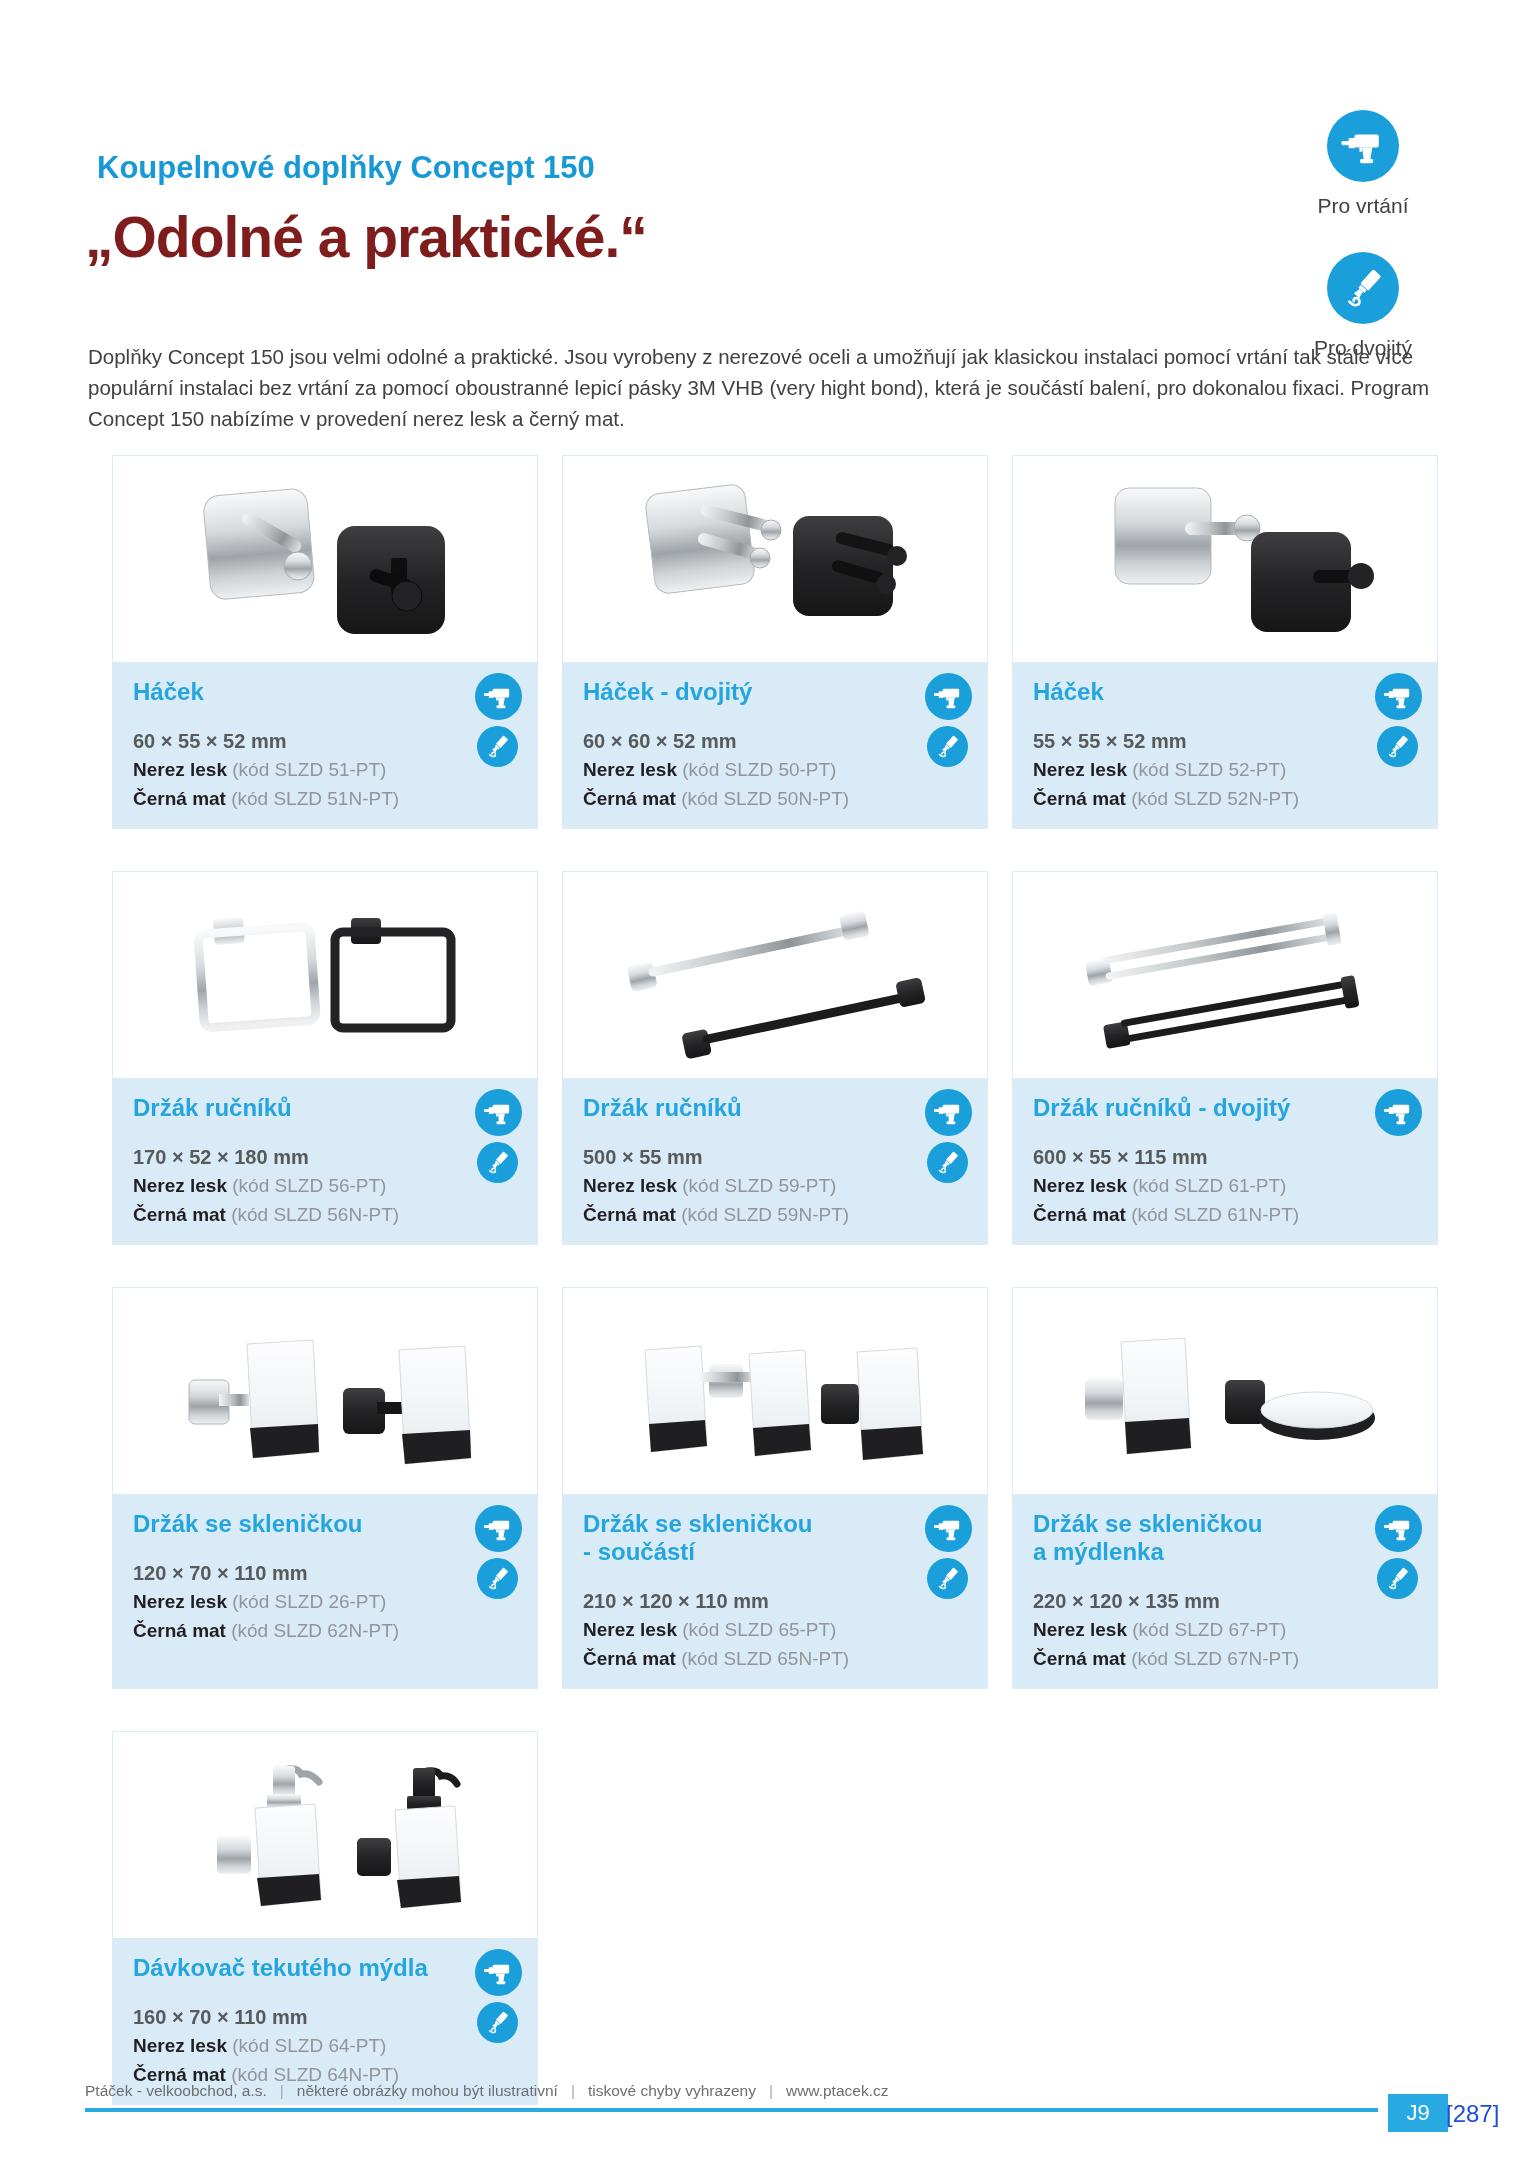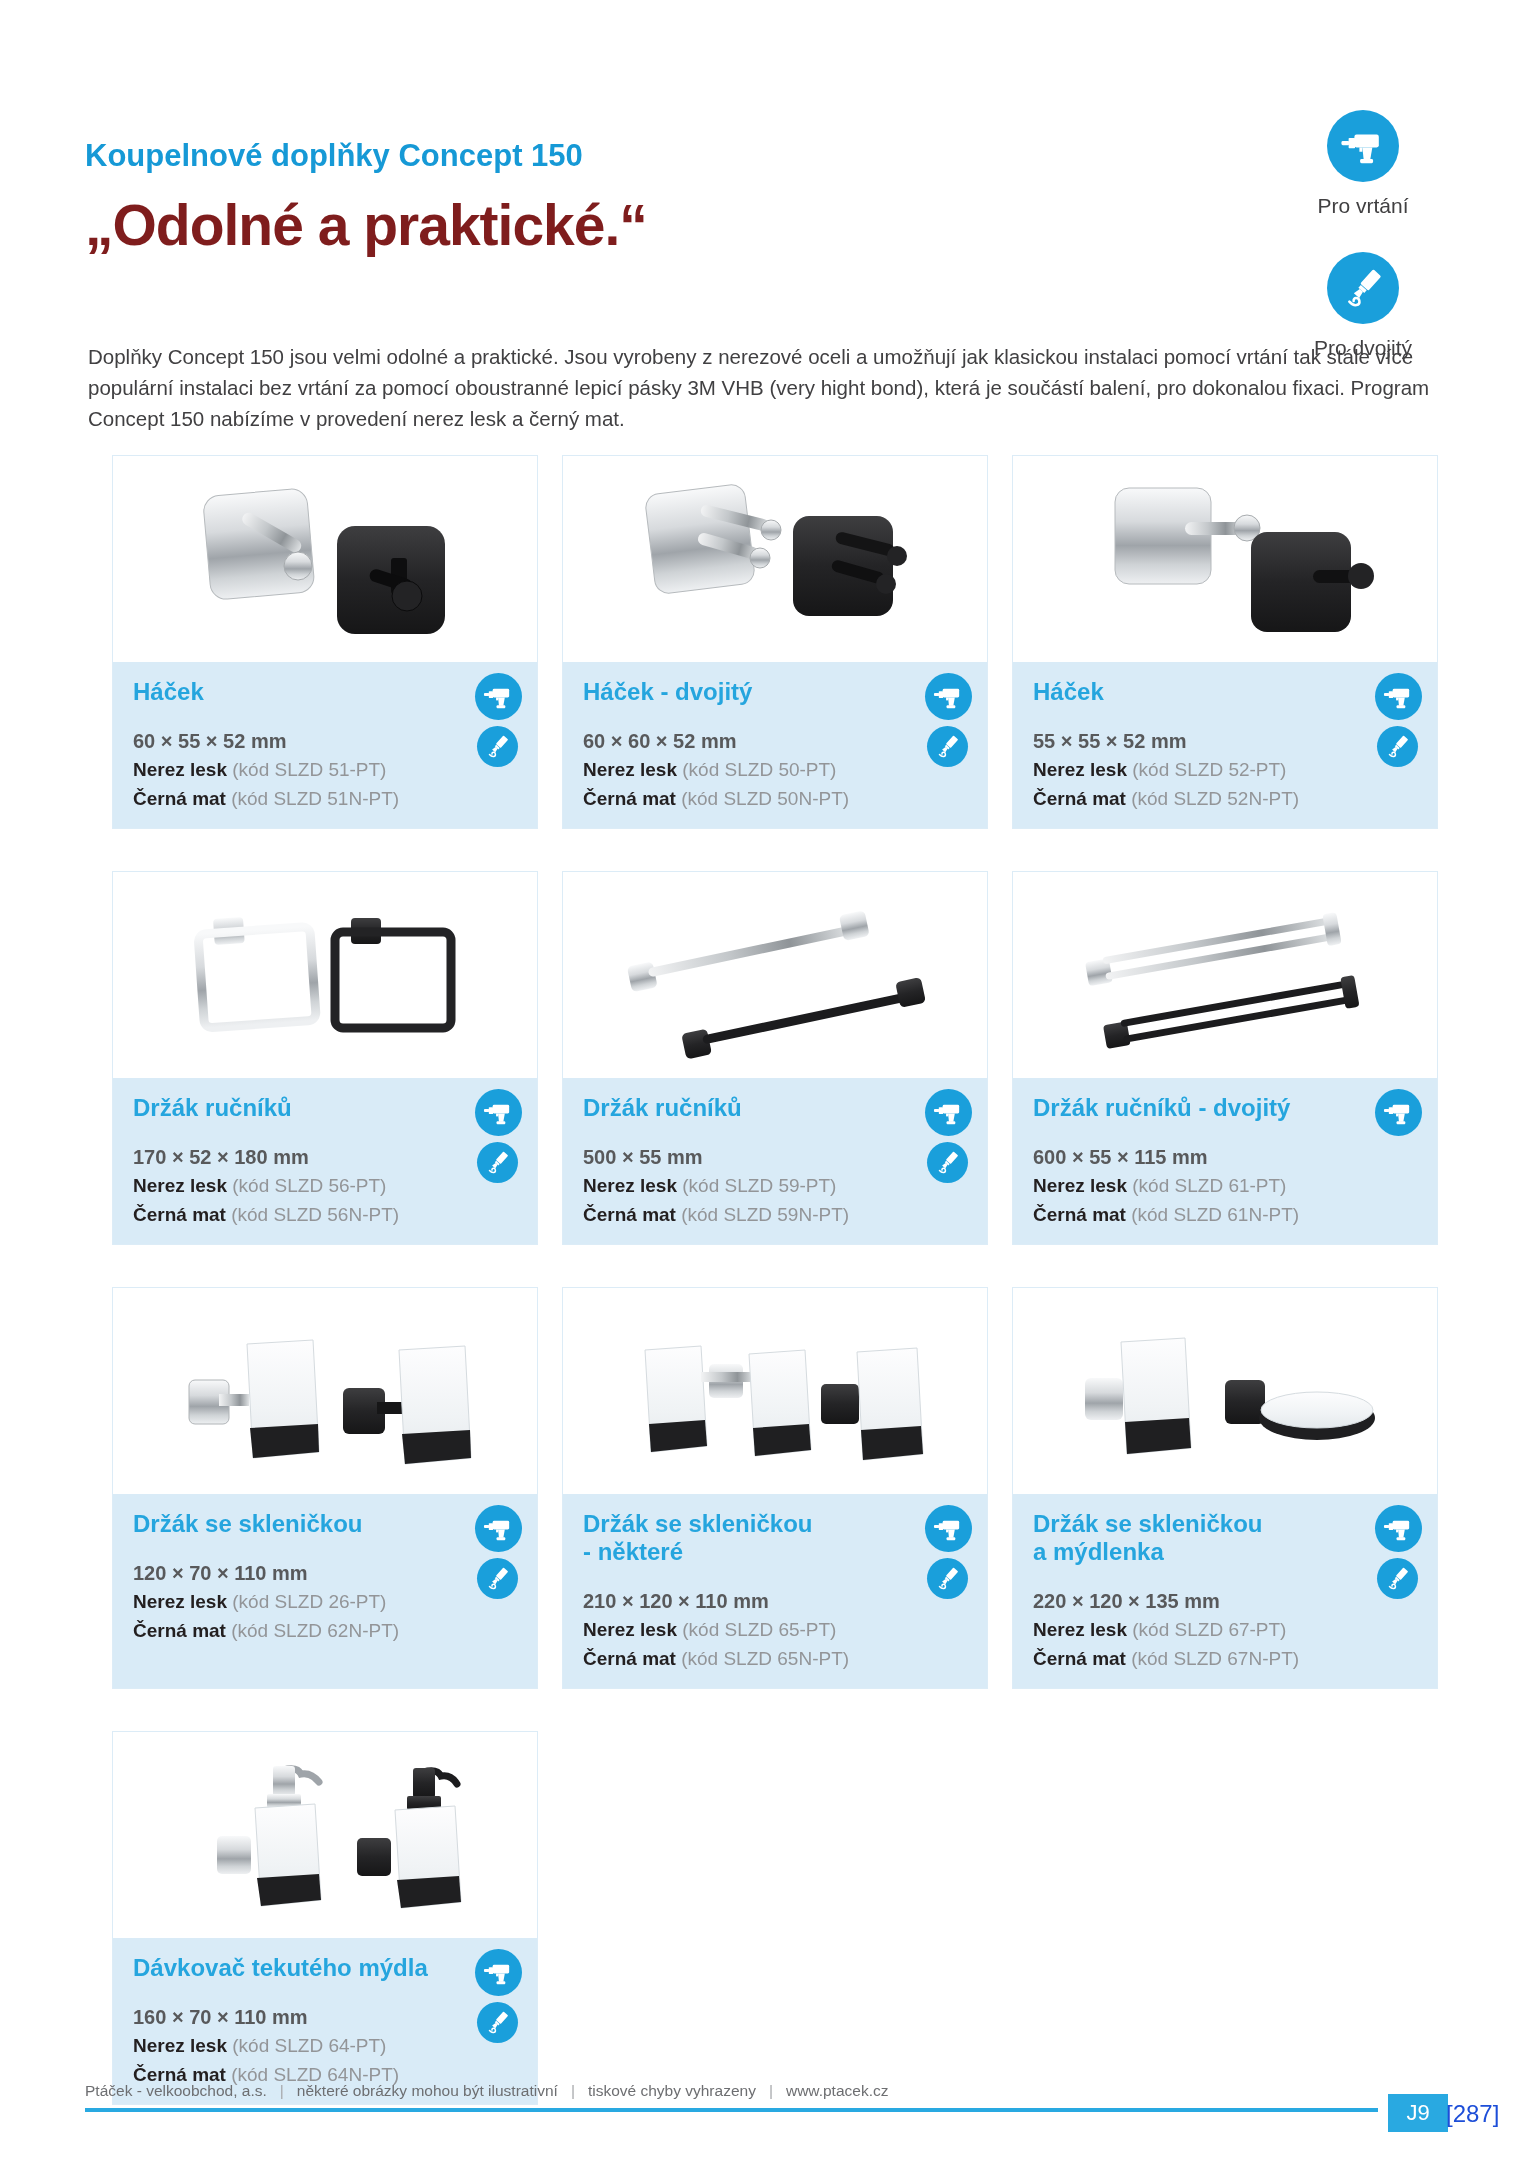--- a/index.html
+++ b/index.html
@@ -2,21 +2,21 @@
 <html><head>
 <meta charset="utf-8">
 <style>
   html,body { margin:0; padding:0; }
   body {
     width:1529px; height:2160px; position:relative; overflow:hidden;
     background:#ffffff; font-family:"Liberation Sans", sans-serif; color:#414042;
   }
   
   .header { position:absolute; left:85px; top:138px; }
-  .page-title { margin:0; font-size:31px; font-weight:bold; color:#1699d6; letter-spacing:0; }
+  .page-title { margin:12px; font-size:31px; font-weight:bold; color:#1699d6; letter-spacing:0; }
   .headline { margin:18px 0 0 0; font-size:57px; font-weight:700; color:#7f1d1d; letter-spacing:-1px; }
   .badges { position:absolute; top:110px; right:106px; display:flex; gap:34px;flex-direction:column; }
   .badge { display:flex; flex-direction:column; align-items:center; min-width:120px; }
   .badge-circle { width:72px; height:72px; border-radius:50%; background:#1a9fdb;
                   display:flex; align-items:center; justify-content:center; }
   .badge-circle svg { width:46px; height:46px; }
   .badge-label { margin-top:12px; font-size:21px; color:#414042; }
   .intro { position:absolute; left:88px; top:320px; width:1362px;
            font-size:20.5px; line-height:31px; color:#414042; }
   
@@ -349,21 +349,21 @@
         <path d="M144 48 L200 44 L206 144 L150 150 Z" fill="url(#glass)" stroke="#d5dbdf"></path>
         <path d="M148 122 L204 118 L206 144 L150 150 Z" fill="#1f1f21"></path>
         <rect x="216" y="78" width="38" height="40" rx="5" fill="url(#blackm)"></rect>
         <path d="M252 46 L312 42 L318 148 L258 154 Z" fill="url(#glass)" stroke="#d5dbdf"></path>
         <path d="M256 124 L316 120 L318 148 L258 154 Z" fill="#1f1f21"></path>
       </svg>
     </div>
     <div class="card-info">
       <div class="card-title">
         <div>Držák se skleničkou</div>
-        <div>- některé</div>
+        <div>- součástí</div>
       </div>
       <div class="card-dims">210 × 120 × 110 mm</div>
       <div class="finish"><b>Nerez lesk</b> <span>(kód SLZD 65-PT)</span></div>
       <div class="finish"><b>Černá mat</b> <span>(kód SLZD 65N-PT)</span></div>
       <div class="chip chip-drill">
           <svg viewBox="0 0 64 64">
             <use href="#g-drill"></use>
           </svg>
         </div>
       <div class="chip chip-glue">

